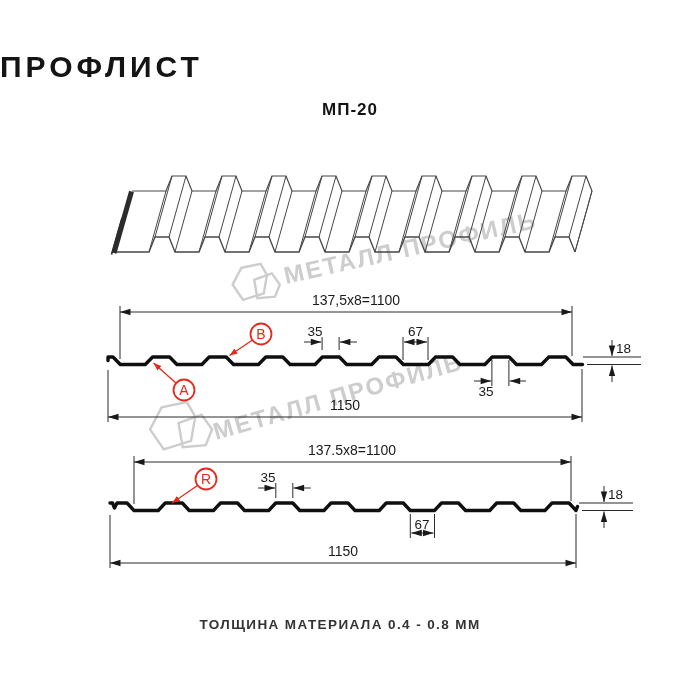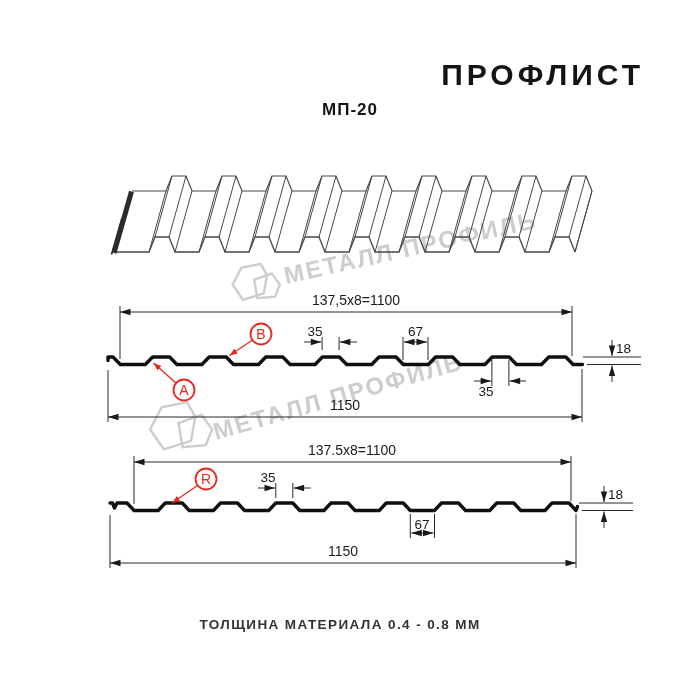--- a/index.html
+++ b/index.html
@@ -1,18 +1,18 @@
 <!DOCTYPE html>
 <html><head>
 <meta charset="utf-8">
 <style>
   html,body{margin:0;padding:0;background:#fff;}
   .page{position:relative;width:700px;height:700px;background:#fff;overflow:hidden;
         font-family:"Liberation Sans",sans-serif;}
-  .title{position:absolute;top:58px;left:0;width:644px;text-align:right;
+  .title{position:absolute;top:50px;left:0;width:644px;text-align:left;
          font-size:30px;font-weight:bold;letter-spacing:4px;color:#141414;}
   .subtitle{position:absolute;top:100px;left:0;width:700px;text-align:center;
          font-size:17px;font-weight:bold;letter-spacing:1px;color:#141414;}
   .footer{position:absolute;top:617px;left:0;width:680px;text-align:center;
          font-size:13.5px;font-weight:bold;letter-spacing:1.4px;color:#333;}
   svg{position:absolute;top:0;left:0;}
   .dim{font-size:13.5px;fill:#1a1a1a;text-anchor:middle;}
   .dimL{font-size:14px;fill:#1a1a1a;text-anchor:middle;}
   .dimS{font-size:13.5px;fill:#1a1a1a;text-anchor:start;}
   .thin{stroke:#2a2a2a;stroke-width:1;fill:none;}

